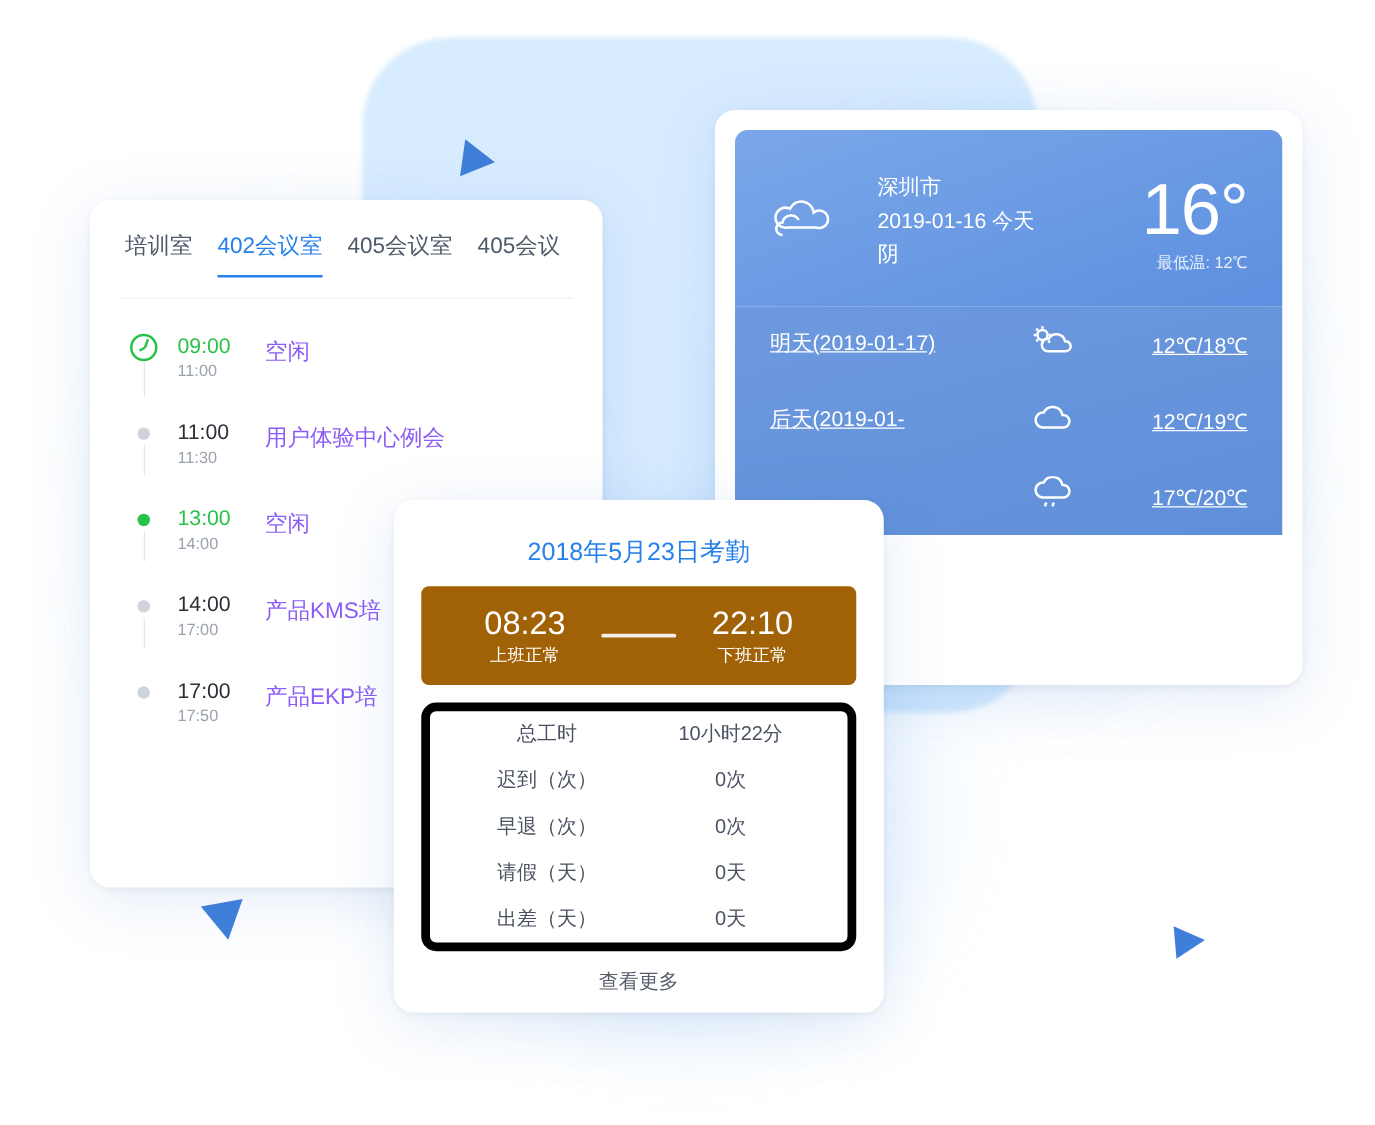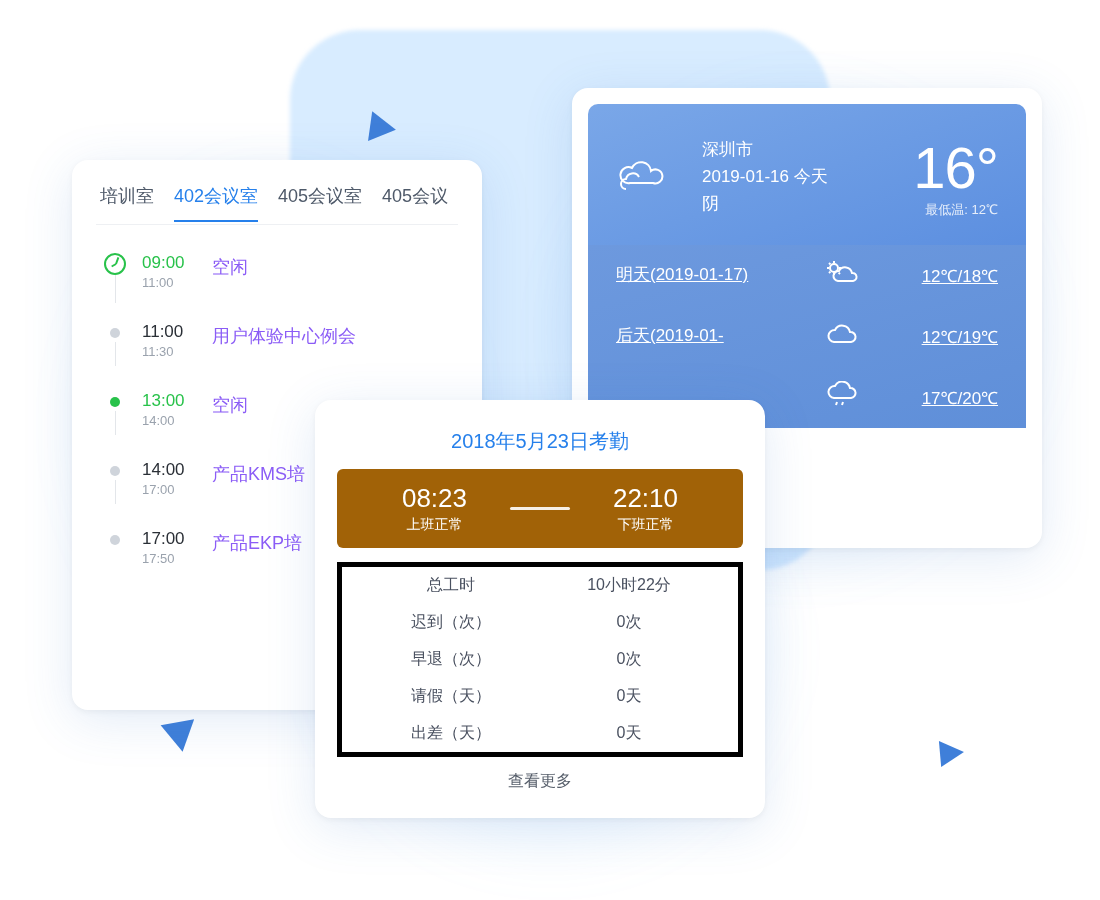--- a/index.html
+++ b/index.html
@@ -101,21 +101,21 @@
 
 
 .meeting {
   left: 72px; top: 160px;
   width: 410px; height: 550px;
   padding: 0 18px 14px;
 }
 .tabs {
   display: flex;
   gap: 20px;
-  padding: 18px 4px 2px;
+  padding: 18px 4px 16px;
   border-bottom: 1px solid #eef0f3;
   overflow: hidden; white-space: nowrap;
 }
 .tab {
   font-size: 18px; color: #4e5969;
   padding-bottom: 12px;
   cursor: pointer;
 }
 .tab.active { color: #2680eb; border-bottom: 2.5px solid #2680eb; }
 .timeline { padding: 18px 6px 0 6px; }
@@ -134,37 +134,37 @@
 .dot.clock::after { width: 2px; height: 5px; transform: rotate(60deg); }
 .timecol { width: 56px; }
 .t-main { font-size: 17px; color: #2a2f36; font-weight: 500; }
 .t-main.green { color: #28c24a; }
 .t-sub { font-size: 13px; color: #9aa2ad; margin-top: 2px; }
 .slot-title { font-size: 18px; color: #8b5cf6; padding-top: 2px; }
 
 
 .attendance {
   left: 315px; top: 400px;
-  width: 450px;
-  padding: 16px 16px 14px;
+  width: 392px;
+  padding: 16px 16px 2px;
 }
 .att-title { text-align: center; color: #2680eb; font-size: 20px; margin: 6px 0 14px; }
 .att-bar {
   background: #a16207;
   border-radius: 6px;
   color: #fff;
   display: flex; align-items: center;
   padding: 14px 22px;
 }
 .att-side { flex: 1; text-align: center; }
 .att-time { font-size: 26px; font-weight: 400; }
 .att-lbl { font-size: 14px; margin-top: 2px; }
 .att-line { width: 60px; height: 3px; background: rgba(255,255,255,.9); border-radius: 2px; }
 .att-grid {
-  border: 5px solid #000000; border-radius: 0;
+  border: 7px solid #000000; border-radius: 12px;
   margin-top: 14px;
 }
 .arow { display: flex; padding: 8px 20px; font-size: 16px; color: #4a5160; }
 .arow .k { flex: 1; text-align: center; }
 .arow .v { flex: 1; text-align: center; }
 .more { text-align: center; font-size: 16px; color: #575f6b; padding: 14px 0 6px; cursor: pointer; }
 
 svg.wicon { width: 50px; height: 40px; stroke: #fff; fill: none; stroke-width: 2; }
 svg.wicon-sm { width: 34px; height: 28px; stroke: #fff; fill: none; stroke-width: 2; }
 </style>

